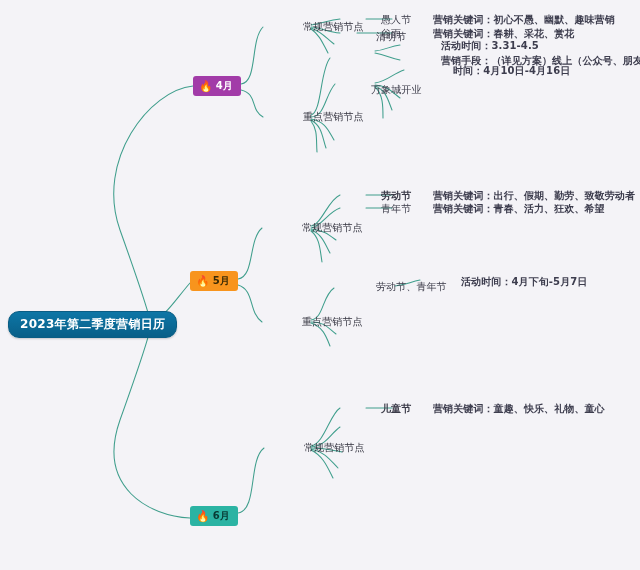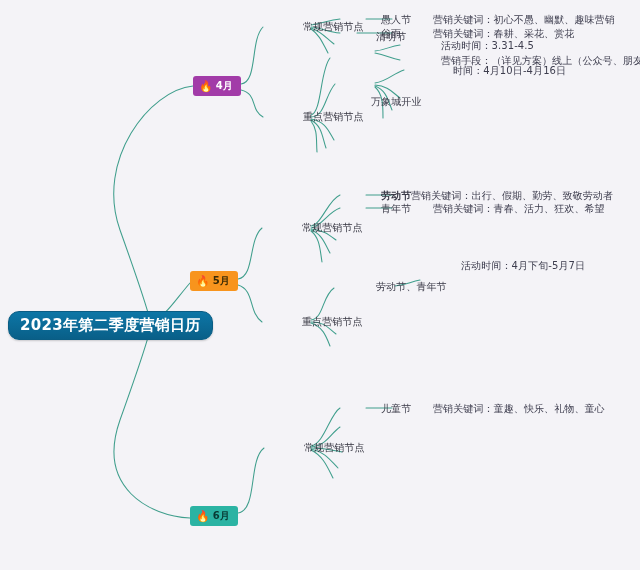--- a/index.html
+++ b/index.html
@@ -14,21 +14,21 @@
   .node{position:absolute;white-space:nowrap;}
 
   
   .root{
     left:8px;top:311px;
     background:#0b6a96;
     background:linear-gradient(180deg,#0d76a6 0%,#095f88 100%);
     border:1px solid #0a5d84;
     border-radius:11px;
     color:#ffffff;
-    font-size:15px;
+    font-size:12px;
     font-weight:bold;
     padding:4px 11px;
     letter-spacing:0.3px;
     box-shadow:0 1px 2px rgba(0,0,0,.18);
   }
 
   
   .month{
     border-radius:3px;
     font-size:10px;
@@ -52,21 +52,21 @@
     position:absolute;
     font-size:10px;
     color:#3d3d4e;
     white-space:nowrap;
     line-height:1.15;
     letter-spacing:0.1px;
     margin-left:39px;
   }
   .lbl.cat{color:#33333f;}
   .lbl.leaf{color:#3a3a48;}
-  .lbl.detail{color:#3d3d4e;}
+  .lbl.detail{color:#3d3d4e;font-weight:bold;}
 </style>
 </head>
 <body>
 
 <svg id="canvas" viewBox="0 0 640 570" xmlns="http://www.w3.org/2000/svg">
   <g fill="none" stroke="#3f9e8c" stroke-width="1.05" stroke-linecap="round">
 
     <path d="M150,320 C150,320 145,300 120,230 C95,160 150,90 193,86"></path>
 
     <path d="M150,322 C165,318 175,300 190,283"></path>
@@ -148,28 +148,28 @@
 <div class="lbl cat" style="left:264px;top:21px;">常规营销节点</div>
 <div class="lbl leaf" style="left:342px;top:14px;">愚人节</div>
 <div class="lbl detail" style="left:394px;top:14px;">营销关键词：初心不愚、幽默、趣味营销</div>
 <div class="lbl leaf" style="left:342px;top:28px;">谷雨</div>
 <div class="lbl detail" style="left:394px;top:28px;">营销关键词：春耕、采花、赏花</div>
 
 <div class="lbl cat" style="left:264px;top:111px;">重点营销节点</div>
 <div class="lbl leaf" style="left:337px;top:32px;font-family:Liberation Mono, monospace;">清明节</div>
 <div class="lbl detail" style="left:402px;top:40px;">活动时间：3.31-4.5</div>
 <div class="lbl detail" style="left:402px;top:55px;">营销手段：（详见方案）线上（公众号、朋友圈、小红书、微博、视频号）</div>
-<div class="lbl leaf" style="left:332px;top:96px;">万象城开业</div>
+<div class="lbl leaf" style="left:332px;top:84px;">万象城开业</div>
 <div class="lbl detail" style="left:406px;top:65px;padding-left:8px;">时间：4月10日-4月16日</div>
 
 <div class="lbl cat" style="left:263px;top:222px;">常规营销节点</div>
 <div class="lbl leaf" style="left:342px;top:190px;font-weight:bold;">劳动节</div>
-<div class="lbl detail" style="left:372px;top:190px;">营销关键词：出行、假期、勤劳、致敬劳动者</div>
+<div class="lbl detail" style="left:394px;top:190px;">营销关键词：出行、假期、勤劳、致敬劳动者</div>
 <div class="lbl leaf" style="left:342px;top:203px;">青年节</div>
 <div class="lbl detail" style="left:394px;top:203px;text-align:center;">营销关键词：青春、活力、狂欢、希望</div>
 
 <div class="lbl cat" style="left:263px;top:316px;">重点营销节点</div>
 <div class="lbl leaf" style="left:337px;top:282px;font-family:Liberation Mono, monospace;">劳动节、青年节</div>
-<div class="lbl detail" style="left:422px;top:260px;">活动时间：4月下旬-5月7日</div>
+<div class="lbl detail" style="left:422px;top:276px;">活动时间：4月下旬-5月7日</div>
 
 <div class="lbl cat" style="left:265px;top:442px;">常规营销节点</div>
-<div class="lbl leaf" style="left:342px;top:403px;">儿童节</div>
+<div class="lbl leaf" style="left:342px;top:403px;font-weight:bold;">儿童节</div>
 <div class="lbl detail" style="left:394px;top:403px;">营销关键词：童趣、快乐、礼物、童心</div>
 
 </body></html>

